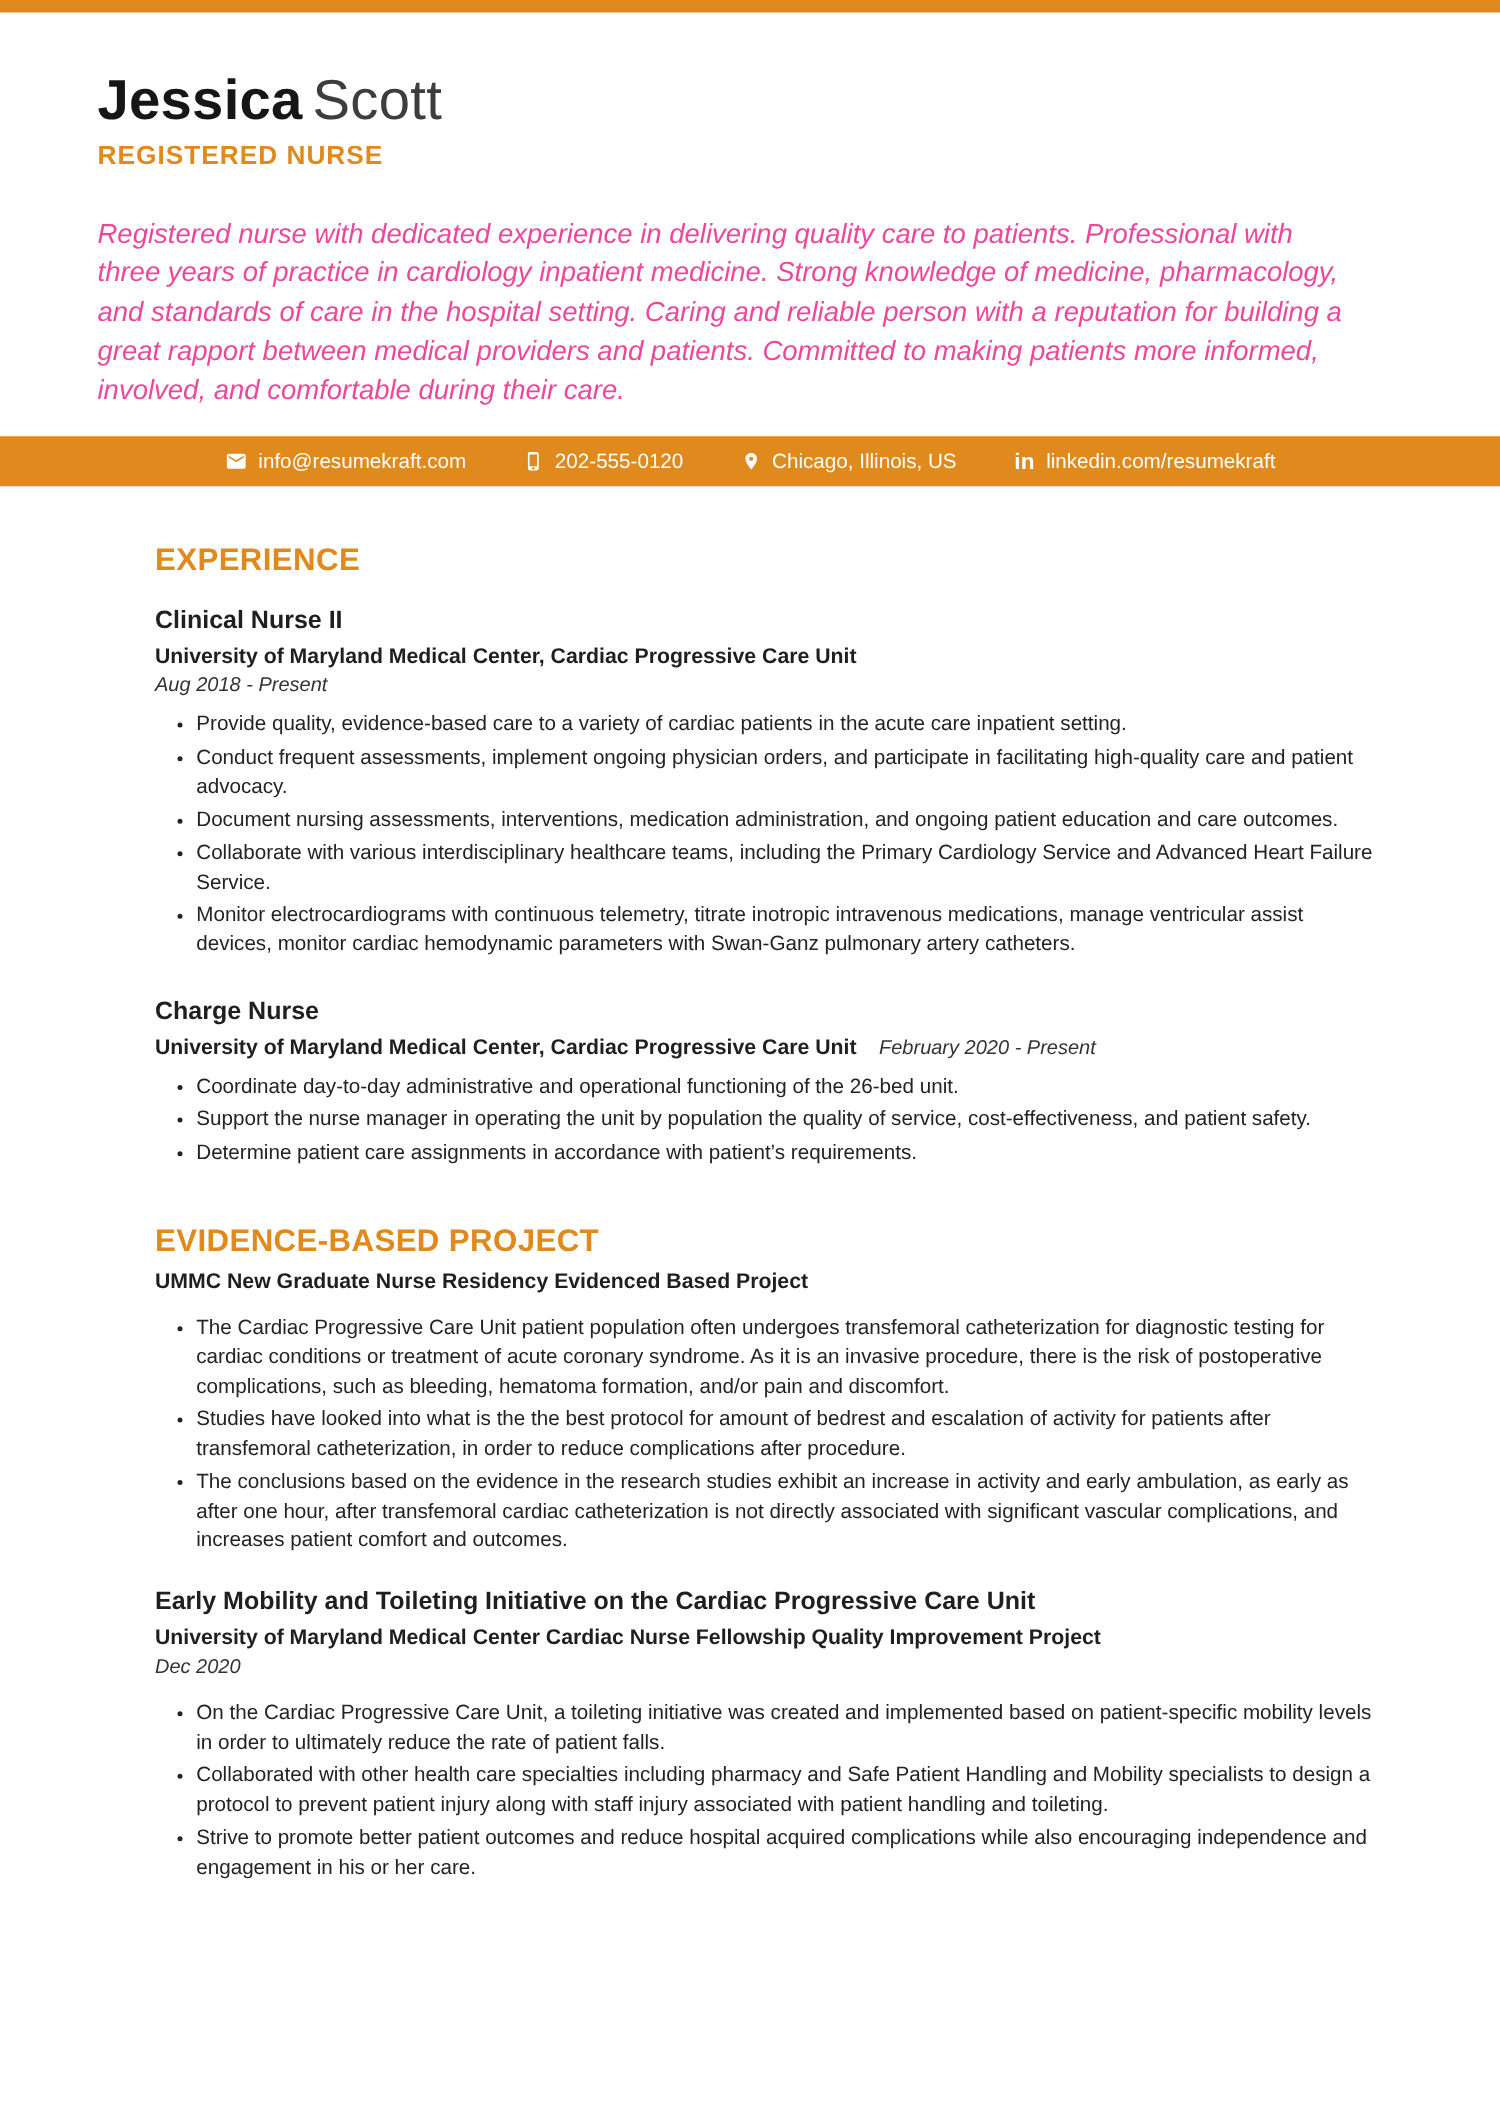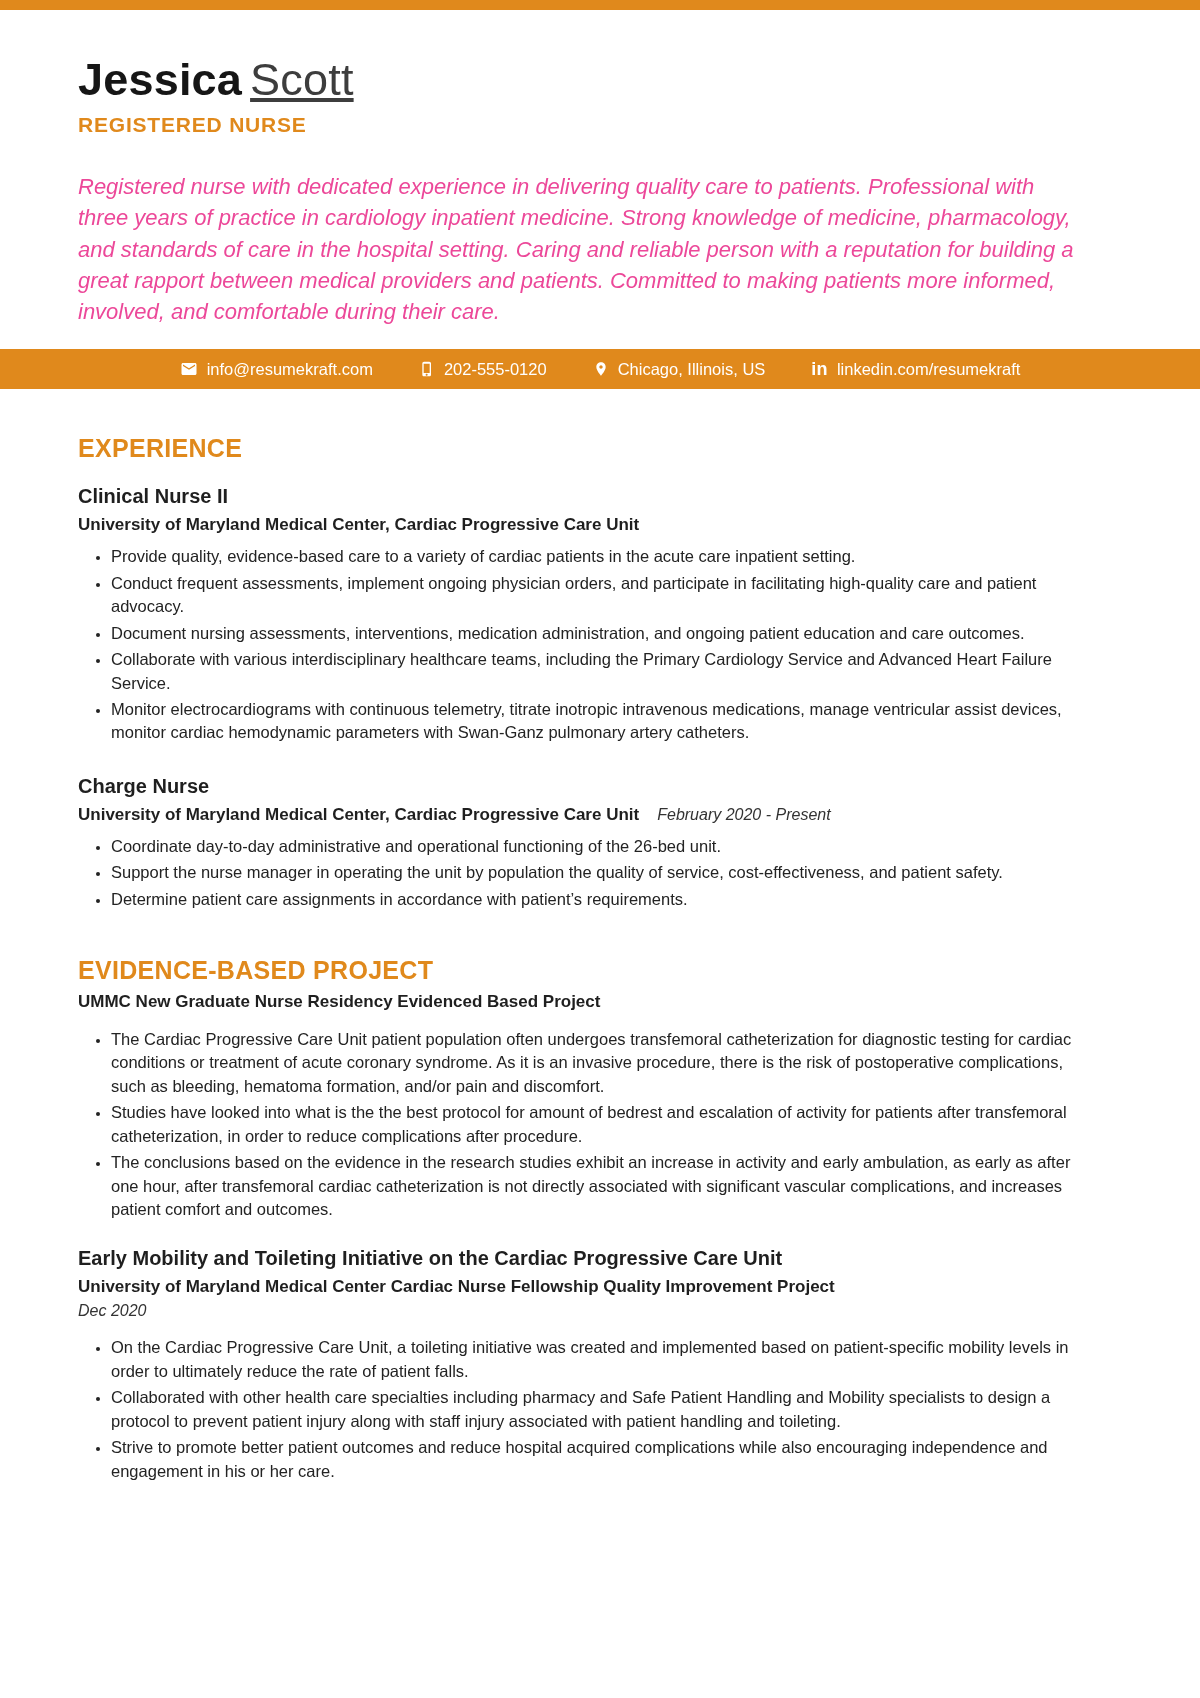--- a/index.html
+++ b/index.html
@@ -8,40 +8,40 @@
   body {
     width: 1200px; min-height: 1698px;
     font-family: "Liberation Sans", sans-serif;
     color: var(--body);
   }
   .top-bar { height: 10px; width: 100%; background: var(--accent); }
 
   .header { padding: 46px 78px 0 78px; }
   .name { margin: 0; font-size: 45px; line-height: 1.05; letter-spacing: 0.2px; }
   .name .first { font-weight: 700; color: #161616; text-align: center; }
-  .name .last  { font-weight: 400; color: #3d3d3d; margin-left: 8px; text-decoration: underline; }
+  .name .last  { font-weight: 400; color: #3d3d3d; margin-left: 8px; }
   .role {
     margin-top: 10px; color: var(--accent);
     font-size: 21px; font-weight: 700; letter-spacing: 0.8px;
   }
   .summary {
     margin: 34px 0 0 0; font-style: italic;
     font-size: 22px; line-height: 1.42; color: #ec4899; max-width: 1000px;
   }
 
   .contact-bar {
     margin-top: 22px; width: 100%; height: 40px; background: var(--accent);
     display: flex; align-items: center; justify-content: center; gap: 46px;
     color: #ffffff; font-size: 16.5px;
   }
   .contact-item { display: flex; align-items: center; gap: 9px; white-space: nowrap; }
   .contact-item svg { display: block; }
   .li-icon { font-weight: 700; font-size: 18px; letter-spacing: 0.3px; line-height: 1; }
 
-  main { padding: 0 98px 60px 78px; }
+  main { padding: 0 98px 60px 78px; margin-left: 46px; }
   .section-heading {
     margin: 45px 0 0 0; color: var(--accent);
     font-size: 25px; font-weight: 700; letter-spacing: 0.3px;
   }
   .entry-title { margin: 22px 0 0 0; font-size: 20px; font-weight: 700; color: var(--ink); }
   .entry-sub   { margin-top: 7px; font-size: 17px; font-weight: 700; color: var(--ink); }
   .entry-dates { margin-top: 5px; font-size: 16px; font-style: italic; color: #333; font-weight: 400; }
   .dates-inline { font-size: 16px; font-style: italic; color: #333; font-weight: 400; margin-left: 18px; }
 
   ul.bullets { margin: 10px 0 0 0; padding: 0 0 0 33px; }
@@ -100,20 +100,21 @@
   </div>
 
   <main>
 
     <section>
       <h2 class="section-heading">EXPERIENCE</h2>
 
       <article>
         <h3 class="entry-title">Clinical Nurse II</h3>
         <div class="entry-sub">University of Maryland Medical Center, Cardiac Progressive Care Unit</div>
+        <div class="entry-dates">Aug 2018 - Present</div>
         <ul class="bullets">
           <li>Provide quality, evidence-based care to a variety of cardiac patients in the acute care inpatient setting.</li>
           <li>Conduct frequent assessments, implement ongoing physician orders, and participate in facilitating high-quality care and patient advocacy.</li>
           <li>Document nursing assessments, interventions, medication administration, and ongoing patient education and care outcomes.</li>
           <li>Collaborate with various interdisciplinary healthcare teams, including the Primary Cardiology Service and Advanced Heart Failure Service.</li>
           <li>Monitor electrocardiograms with continuous telemetry, titrate inotropic intravenous medications, manage ventricular assist devices, monitor cardiac hemodynamic parameters with Swan-Ganz pulmonary artery catheters.</li>
         </ul>
       </article>
 
       <article>

